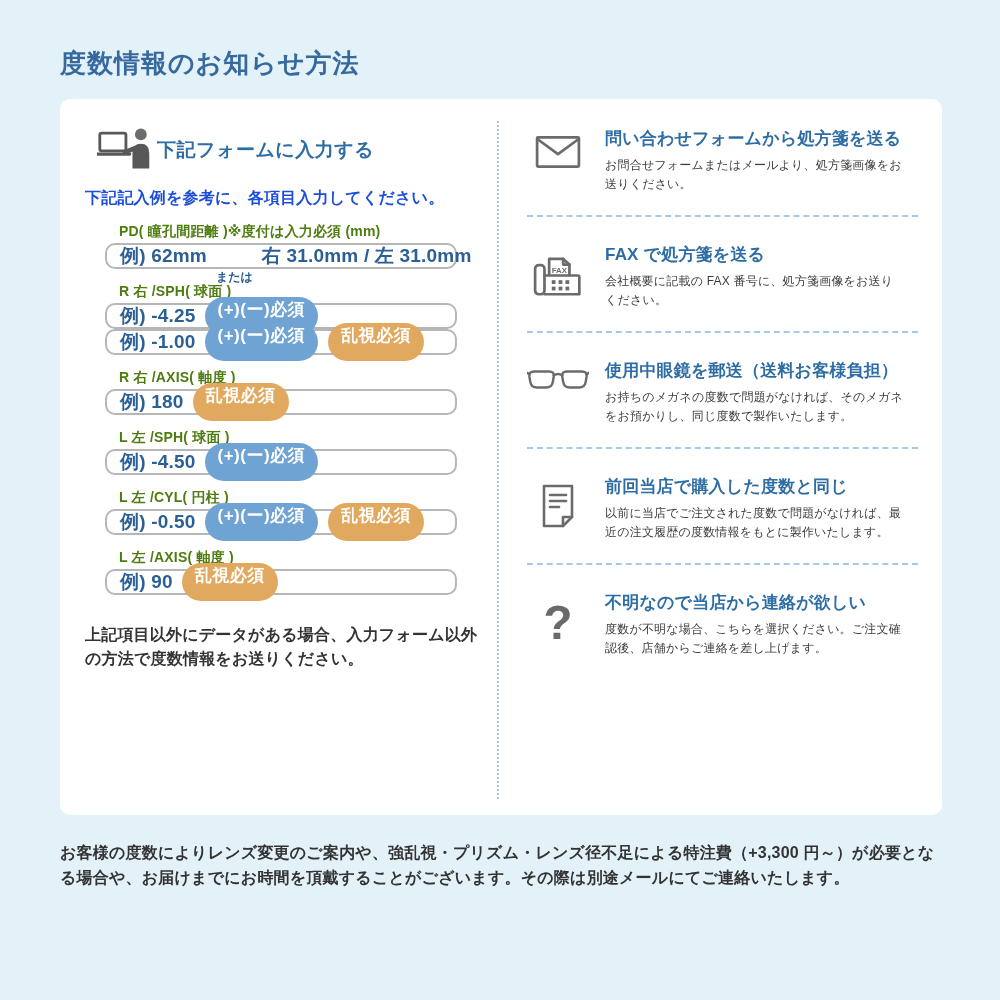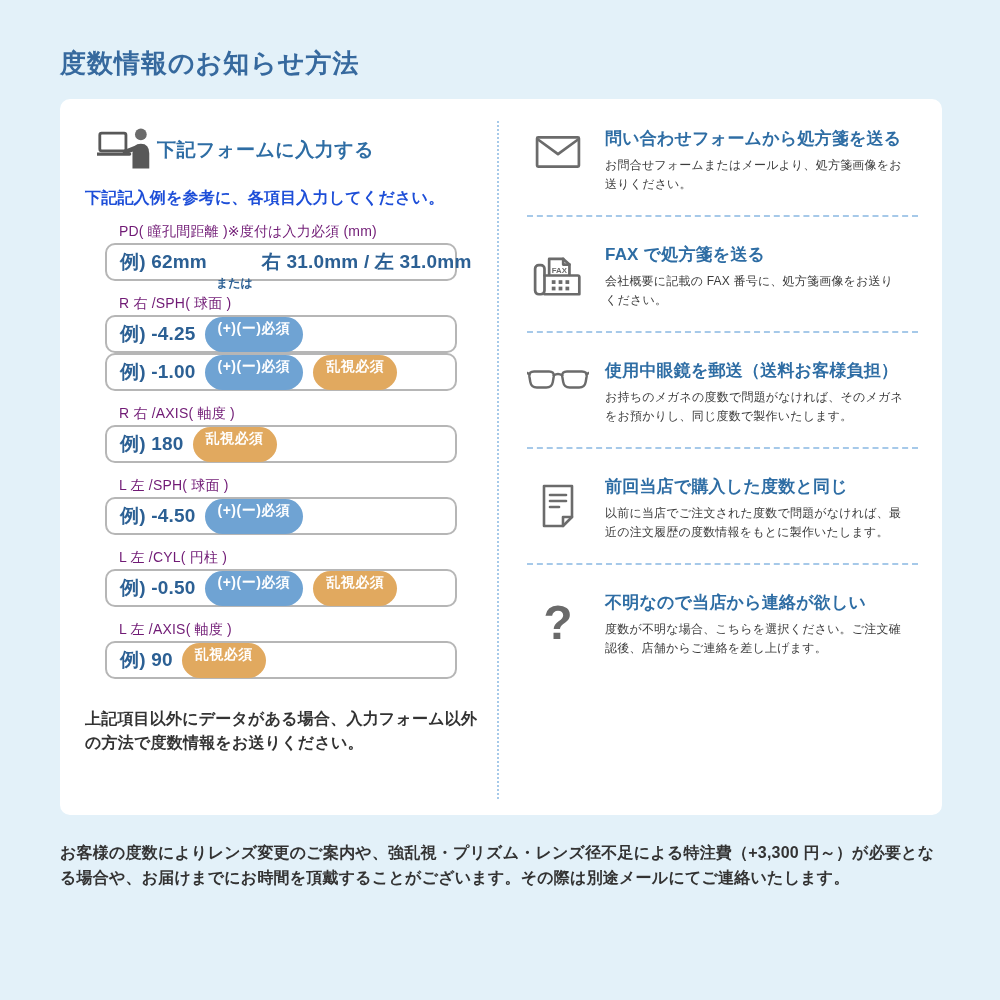--- a/index.html
+++ b/index.html
@@ -27,32 +27,32 @@
   .v-divider { width: 0; border-left: 2px dotted #a6c9e9; margin: 22px 0 16px; }
   .right-col { flex: 1; padding: 28px 24px 18px 28px; }
 
   
   .form-heading { display: flex; align-items: center; gap: 4px; padding-left: 12px; }
   .form-heading .heading-text { font-size: 19px; font-weight: 700; color: #2e6da4; letter-spacing: .5px; }
   .instruction { margin-top: 15px; font-size: 16px; font-weight: 600; color: #1d4ed8; letter-spacing: .2px; }
 
   .fields { margin-top: 6px; width: 352px; margin-left: 20px; }
   .field-label {
-    margin: 13px 0 3px 14px; font-size: 14px; font-weight: 400; color: #701a75;
+    margin: 13px 0 3px 14px; font-size: 14px; font-weight: 700; color: #4d7c0f;
     line-height: 18px; letter-spacing: .2px;
   }
   .field-box {
-    height: 38px; border: 2px solid #b6b6b6; border-radius: 10px; background: #fff;
+    height: 26px; border: 2px solid #b6b6b6; border-radius: 10px; background: #fff;
     display: flex; align-items: center; padding: 0 6px 0 13px; gap: 9px; white-space: nowrap;
   }
   .example { font-size: 19px; font-weight: 700; color: #2c6094; letter-spacing: .2px; }
   .or-text { font-size: 12px; font-weight: 700; color: #2c6094; margin-top: 43px; }
   .badges { display: flex; gap: 10px; align-items: center; }
   .badge {
-    font-size: 14px; font-weight: 700; color: #fff; border-radius: 20px;
+    font-size: 17px; font-weight: 700; color: #fff; border-radius: 20px;
     padding: 4px 13px 17px; line-height: 1; letter-spacing: .5px;
   }
   .badge.blue { background: #6fa3d3; }
   .badge.orange { background: #e1a95f; }
   .note { margin-top: 28px; font-size: 16px; font-weight: 600; color: #333; line-height: 1.5; letter-spacing: .2px; }
 
   
   .method { display: flex; gap: 16px; }
   .method-icon {
     width: 62px; flex-shrink: 0; display: flex; justify-content: center;

